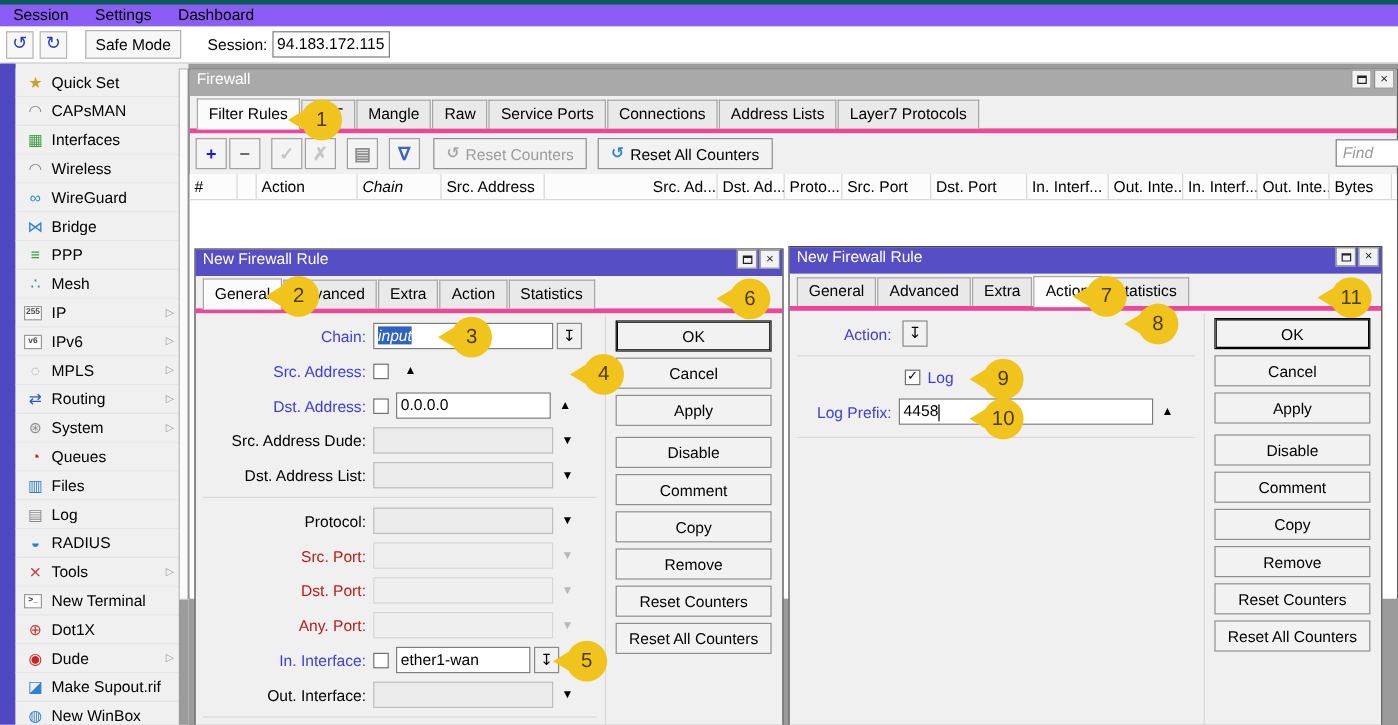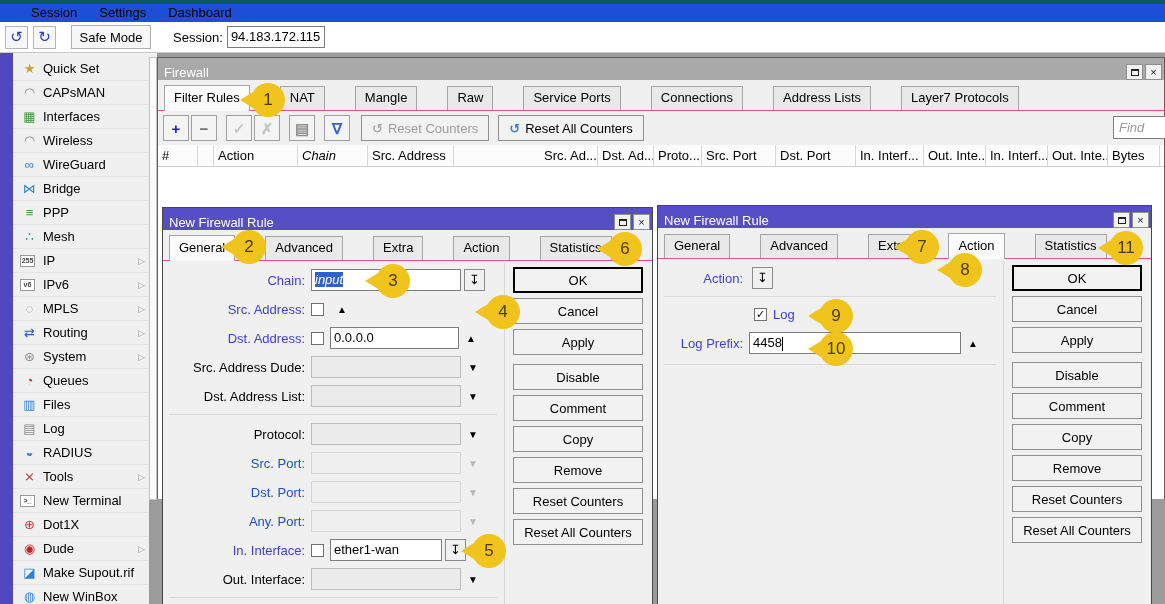--- a/index.html
+++ b/index.html
@@ -4,48 +4,48 @@
 <style>
   * { box-sizing: border-box; margin: 0; padding: 0; }
   html,body { width:1165px; height:604px; overflow:hidden; }
   body {
     position:relative;
     font-family:"Liberation Sans","DejaVu Sans",sans-serif;
     font-size:13px; color:#000; background:#9b9b9b;
   }
   
   .top-strip { position:absolute; left:0; top:0; width:100%; height:4px; background:#0a5a5e; }
-  .menubar { position:absolute; left:0; top:4px; width:100%; height:18px; background:#1d4ed8; display:flex; align-items:center;padding-left:20px; }
+  .menubar { position:absolute; left:0; top:4px; width:100%; height:18px; background:#8b5cf6; display:flex; align-items:center; }
   .menu-item { padding:0 11px; height:18px; line-height:18px; cursor:default; }
   .main-toolbar { position:absolute; left:0; top:22px; width:100%; height:31px; background:#fff; border-bottom:1px solid #c9c9c9; display:flex; align-items:center; }
   .nav-btn { width:23px; height:23px; margin-left:5px; background:#f7f7f7; border:1px solid #b5b5b5; color:#2a3cc0; font-size:15px; line-height:20px; text-align:center; }
   .safemode-btn { margin-left:15px; width:80px; height:24px; background:#f7f7f7; border:1px solid #b0b0b0; font-size:13px; }
   .session-label { margin-left:22px; }
   .session-value { display:inline-block; margin-left:4px; width:98px; height:21px; line-height:19px; }
   .textbox { background:#fff; border:1px solid #7d7d7d; height:22px; line-height:20px; padding:0 3px; font-size:13px; white-space:nowrap; overflow:hidden; }
   
   .sidebar { position:absolute; left:0; top:53px; width:157px; height:551px; background:#f0f0f0; }
   .accent { position:absolute; left:0; top:0; width:13px; height:100%; background:#5048c0; }
   .side-items { position:absolute; left:13px; top:4px; right:8px; }
   .side-item { height:24px; display:flex; align-items:center; border-bottom:1px solid #e4e4e4; padding-left:7px; background:#f0f0f0; }
   .si-icon { width:19px; text-align:center; font-size:13px; flex:none; }
   .si-icon.mini { font-size:7px; font-weight:bold; border:1px solid #9a9a9a; background:#fff; width:15px; height:12px; line-height:10px; margin-right:4px; }
   .si-label { flex:1; padding-left:4px; white-space:nowrap; overflow:hidden; }
   .si-arrow { color:#9a9a9a; font-size:9px; padding-right:4px; }
   .side-scroll { position:absolute; right:0; top:4px; width:8px; bottom:0; background:#9b9b9b; }
   .side-thumb { height:443px; background:#fbfbfb; border:1px solid #c2c2c2; }
   
   .window { position:absolute; background:#f0f0f0; border:1px solid #5f5f5f; }
-  .titlebar { height:22px; display:flex; align-items:flex-end; padding-left:6px; color:#fff; }
+  .titlebar { height:22px; display:flex; align-items:flex-start; padding-left:6px; color:#fff; }
   .titlebar.inactive { background:#a9a9a9; }
   .titlebar.active { background:#554ec4; }
   .winbtns { margin-left:auto; display:flex; gap:2px; padding-right:2px; }
   .winbtn { width:17px; height:16px; background:#f2f2f2; border:1px solid #8f8f8f; color:#222; font-size:11px; line-height:14px; text-align:center; display:flex; align-items:center; justify-content:center; }
   .maxbox { width:8px; height:7px; border:1px solid #222; border-top-width:2px; display:block; }
-  .tabstrip { display:flex; align-items:flex-end; padding:6px 0 0 6px; height:31px; border-bottom:1px solid #ec4899;gap:29px; }
+  .tabstrip { display:flex; align-items:flex-end; padding:6px 0 0 6px; height:31px; border-bottom:4px solid #ec4899; }
   .tab { height:24px; line-height:22px; padding:0 9px; background:#e9e9e9; border:1px solid #a6a6a6; border-bottom:none; margin-right:1px; white-space:nowrap; }
   .tab.active { background:#fbfbfb; height:26px; line-height:24px; margin-bottom:-1px; z-index:2; position:relative; }
   
   #firewall { left:157px; top:57px; width:1008px; height:442px; }
   .fw-toolbar { position:relative; height:34px; display:flex; align-items:center; padding-left:5px; border-bottom:0; }
   .tbtn { width:26px; height:26px; margin-right:2px; background:#f4f4f4; border:1px solid #a0a0a0; font-size:15px; font-weight:bold; text-align:center; line-height:23px; }
   .tbtn.gap { margin-left:7px; }
   .btn { background:#f2f2f2; border:1px solid #8f8f8f; font-size:13px; display:flex; align-items:center; justify-content:center; height:26px; font-family:inherit; }
   .btn.is-disabled { color:#9c9c9c; }
   .reset-btn { margin-left:9px; padding:0 10px; gap:5px; }
@@ -64,21 +64,21 @@
   .vsep { position:absolute; top:2px; bottom:2px; width:1px; background:#d9d9d9; }
   .btncol { position:absolute; top:6px; width:130px; display:flex; flex-direction:column; }
   .btncol .btn { margin-bottom:5px; }
   .btncol .btn.gap { margin-top:4px; }
   .btn.default { box-shadow:0 0 0 1px #000 inset; border-color:#000; }
   .form { position:absolute; left:0; top:8px; }
   .frow { display:flex; align-items:center; height:22px; margin-bottom:7px; }
   .flabel { width:148px; text-align:right; padding-right:6px; white-space:nowrap; flex:none; }
   .flabel2 { width:91px; text-align:right; padding-right:6px; white-space:nowrap; flex:none; }
   .blue { color:#3d3de0; }
-  .gray { color:#1d4ed8; }
+  .gray { color:#b91c1c; }
   .checkbox { width:13px; height:13px; background:#fff; border:1px solid #707070; margin-right:6px; flex:none; font-size:11px; line-height:11px; text-align:center; font-weight:bold; }
   .combo { height:22px; border:1px solid #bdbdbd; background:#ececec; }
   .combo.dis { border-color:#d6d6d6; background:#efefef; }
   .dd-btn { width:21px; height:22px; margin-left:3px; background:#f1f1f1; border:1px solid #8a8a8a; text-align:center; line-height:20px; font-size:13px; flex:none; }
   .flat-ar { margin-left:7px; font-size:10px; color:#000; }
   .flat-ar.dim { color:#b8b8b8; }
   .hsep { border-top:1px solid #d9d9d9; margin:3px 6px 8px 6px; }
   .sel { background:#2e63c4; color:#fff;font-style:italic; }
   .caret { display:inline-block; width:1px; height:14px; background:#000; vertical-align:middle; }
   

